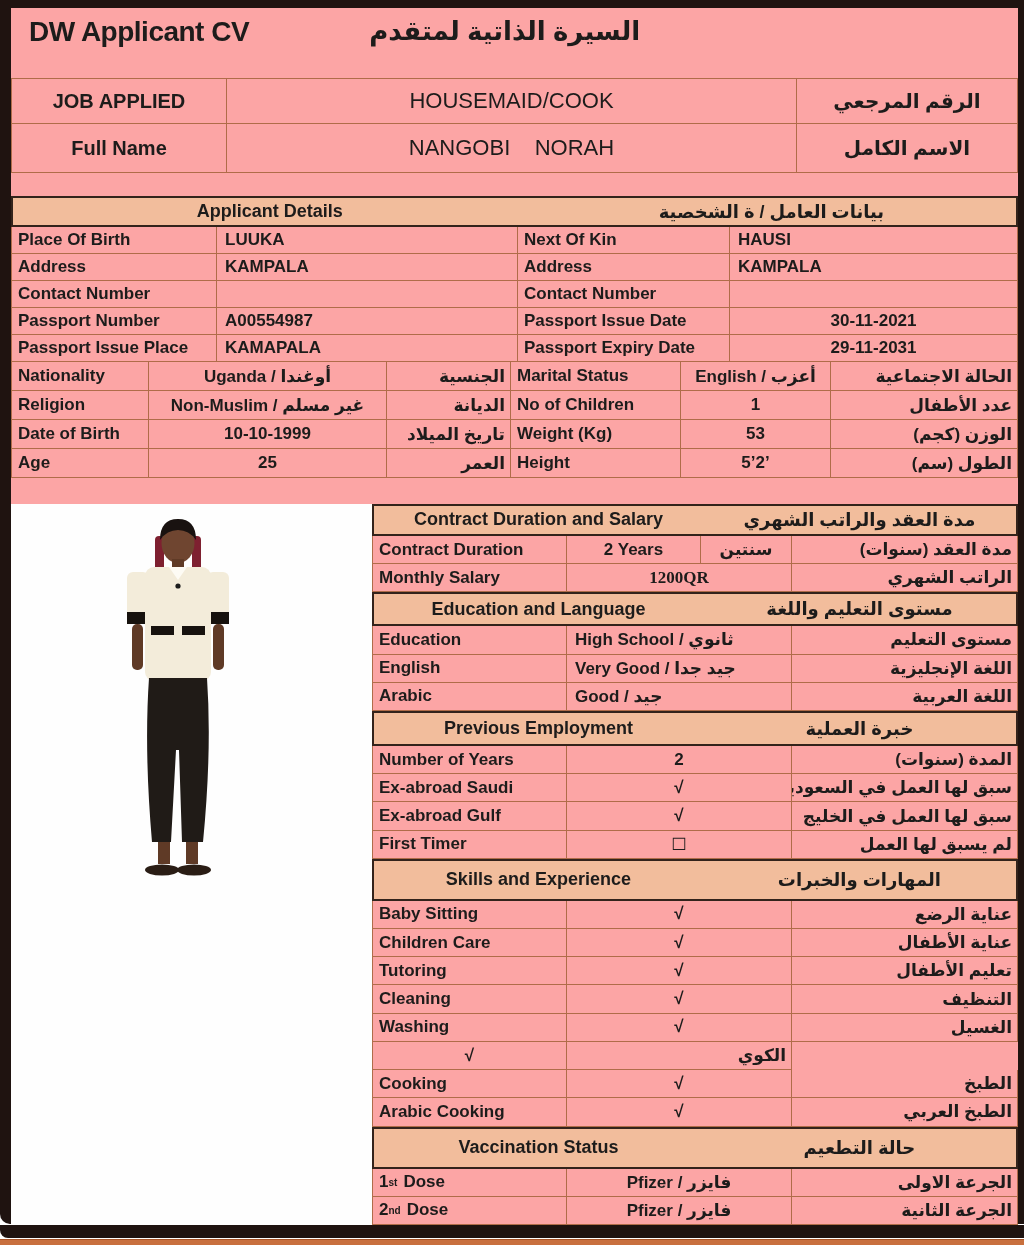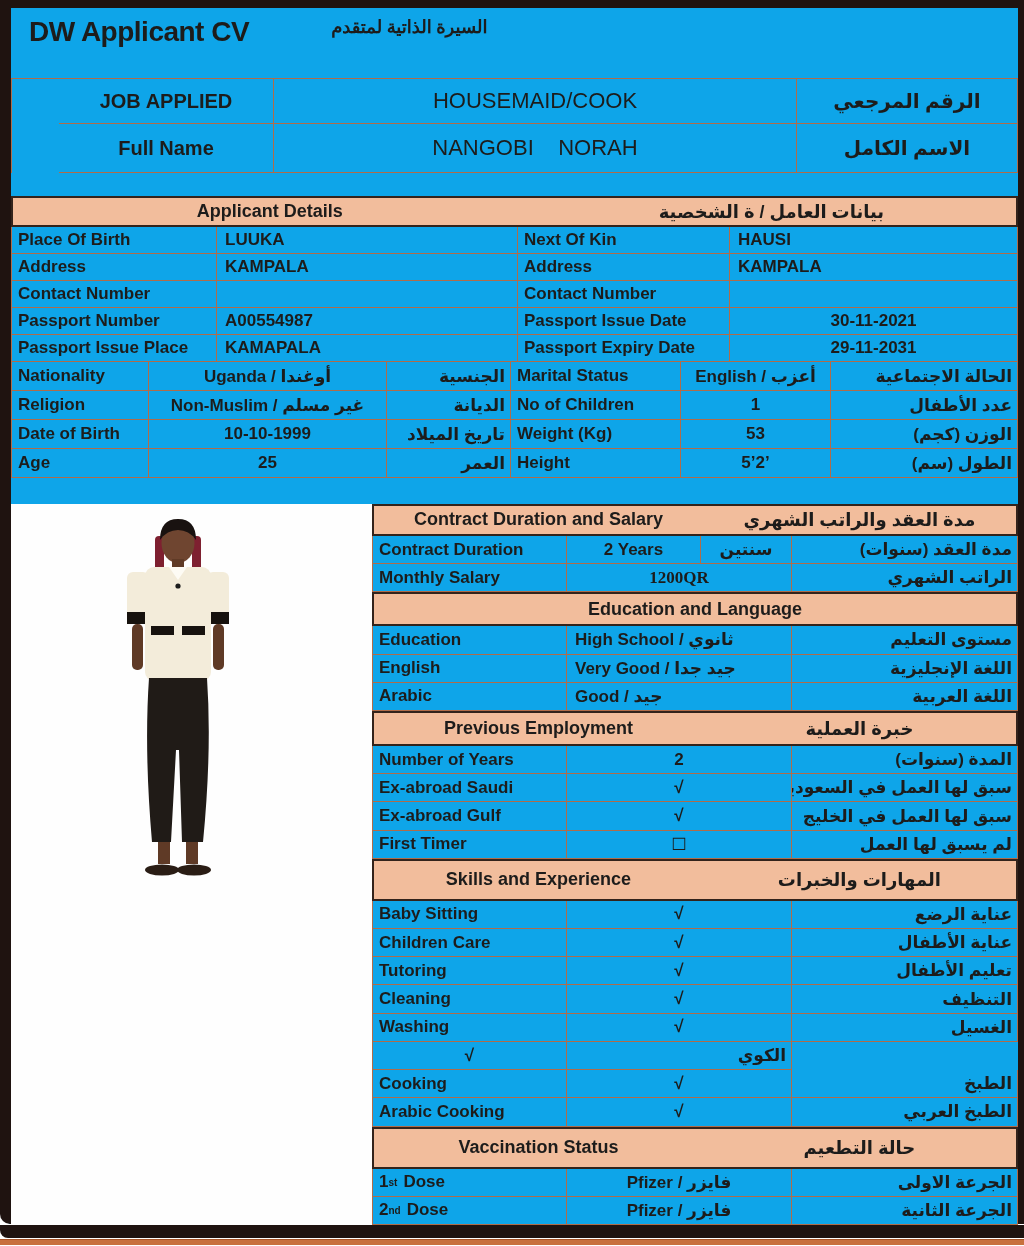--- a/index.html
+++ b/index.html
@@ -1,35 +1,35 @@
 <!DOCTYPE html>
 <html><head>
 <meta charset="utf-8">
 <style>
   * { box-sizing: border-box; margin: 0; padding: 0; }
   html,body { width:1024px; height:1246px; background:#ffffff; font-family:"Liberation Sans","DejaVu Sans",sans-serif; color:#1d1c1b; }
   .doc {
     position:absolute; top:0; left:0; width:1024px; height:1224px;
-    background:#0ea5e9;
+    background:#fca5a5;
     border-left:11px solid #1f1310; border-top:8px solid #1f1310; border-right:6px solid #1f1310;
     border-bottom-left-radius:10px;
   }
   
   .title-band { height:70px; display:flex; align-items:flex-start; padding-top:8px; }
   .title-en { margin-left:18px; font-size:28px; font-weight:bold; letter-spacing:-0.5px; }
-  .title-ar { margin-left:82px; font-size:18px; font-weight:bold; direction:rtl;font-family:Liberation Serif, serif; }
+  .title-ar { margin-left:120px; font-size:26px; font-weight:bold; direction:rtl; }
   
   .cell { display:flex; align-items:center; border-right:1.5px solid #b06c49; border-bottom:1.5px solid #b06c49; overflow:hidden; white-space:nowrap; }
   .lblL { padding-left:6px; font-weight:bold; font-size:17px; }
   .valL { padding-left:8px; font-weight:bold; font-size:17px; }
   .ctr  { justify-content:center; font-weight:bold; font-size:17px; }
   .arR  { justify-content:flex-start; direction:rtl; padding-right:5px; font-weight:bold; font-size:17px; }
   .arabic { direction:rtl; }
   
-  .top-table { display:grid; grid-template-columns:215px 1fr 221px; grid-template-rows:45px 49px; border-top:1.5px solid #b06c49; border-left:1.5px solid #b06c49;padding-left:47px; }
+  .top-table { display:grid; grid-template-columns:215px 1fr 221px; grid-template-rows:45px 49px; border-top:1.5px solid #b06c49; border-left:1.5px solid #b06c49; }
   .top-table .cell { justify-content:center; }
   .t-lbl { font-size:20px; font-weight:bold; }
   .t-val { font-size:22px; font-weight:normal; white-space:pre; }
   .t-ar  { font-size:20px; font-weight:bold; direction:rtl; }
   .spacer23 { height:23px; } .spacer26 { height:26px; }
   
   .sec-header { background:#f2bd9c; border:2.5px solid #33231b; display:flex; align-items:center; }
   .sec-header .sh-en { flex:1.05; text-align:center; font-weight:bold; font-size:18px; }
   .sec-header .sh-ar { flex:1; text-align:center; font-weight:bold; font-size:18px; direction:rtl; }
   .h31 { height:31px; } .h32 { height:32px; } .h34 { height:34px; } .h35 { height:35px; } .h42 { height:42px; }
@@ -177,20 +177,21 @@
         <div class="cell arR" dir="rtl">مدة العقد (سنوات)</div>
       </div>
       <div class="prow">
         <div class="cell lblL">Monthly Salary</div>
         <div class="cell ctr serif">1200QR</div>
         <div class="cell arR" dir="rtl">الراتب الشهري</div>
       </div>
 
       <div class="sec-header h34">
         <span class="sh-en">Education and Language</span>
+        <span class="sh-ar" dir="rtl">مستوى التعليم واللغة</span>
       </div>
       <div class="prow">
         <div class="cell lblL">Education</div>
         <div class="cell valL">High School / ثانوي</div>
         <div class="cell arR" dir="rtl">مستوى التعليم</div>
       </div>
       <div class="prow">
         <div class="cell lblL">English</div>
         <div class="cell valL">Very Good / جيد جدا</div>
         <div class="cell arR" dir="rtl">اللغة الإنجليزية</div>

